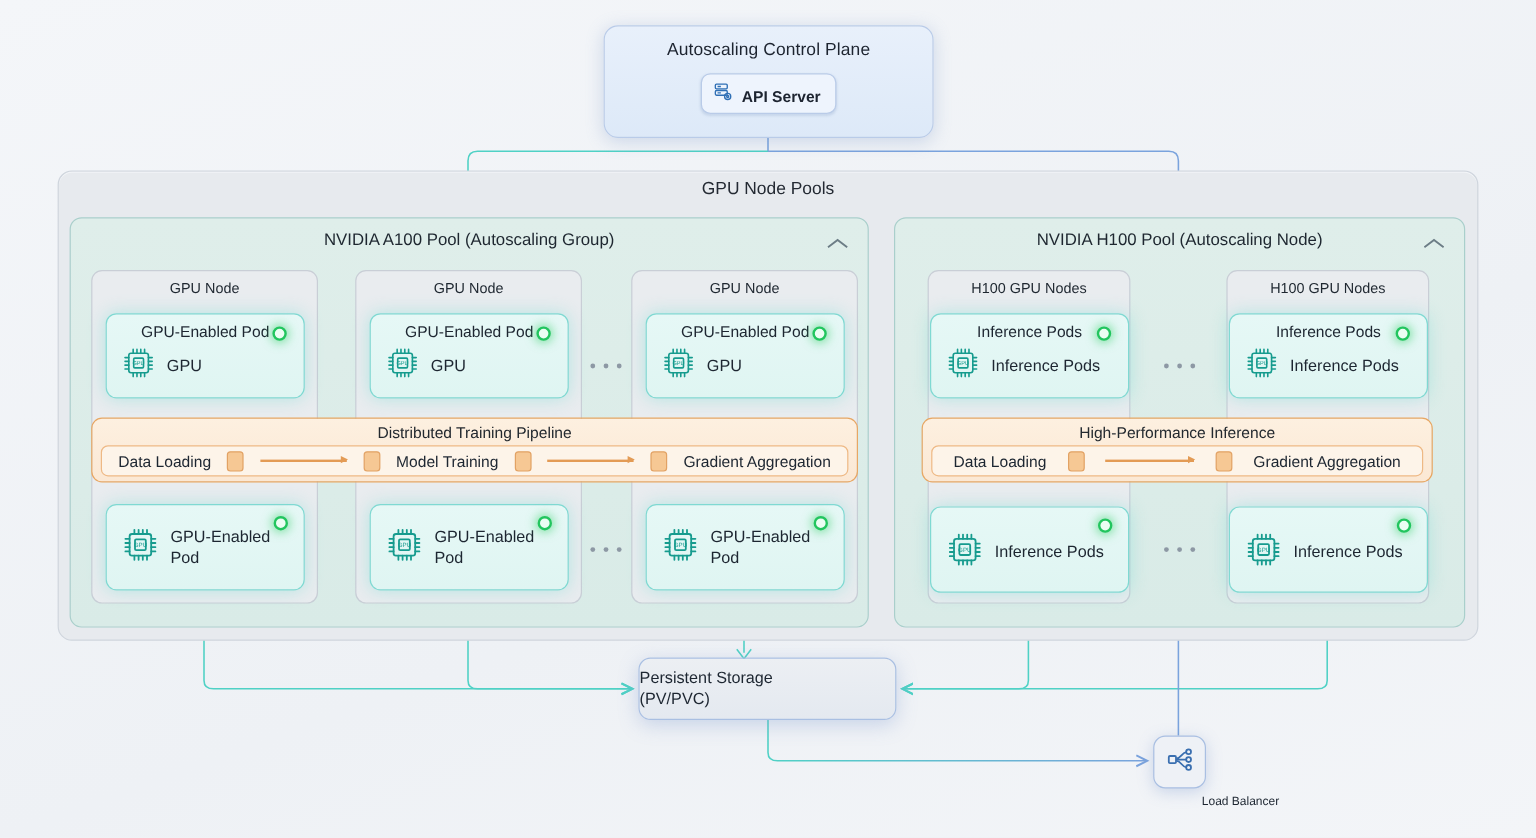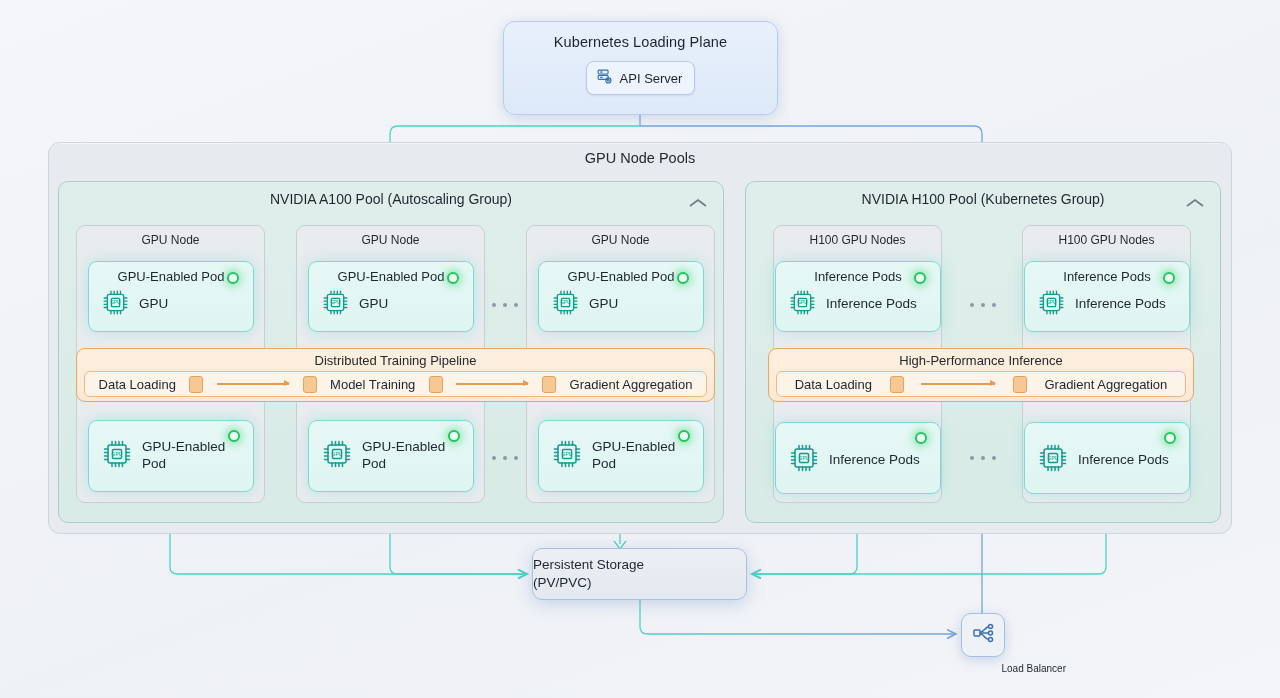--- a/index.html
+++ b/index.html
@@ -19,24 +19,25 @@
   
   .cp {
     left:503px; top:21px; width:275px; height:94px;
     border:1px solid #b9cbe8; border-radius:12px;
     background: linear-gradient(180deg,#e8f0fb 0%,#dde9f8 100%);
     box-shadow: 0 3px 14px rgba(120,150,200,.30);
   }
   .cp-title { text-align:center; font-size:14.5px; color:#1d2430; padding-top:12px; letter-spacing:.1px; }
   .cp-row { display:flex; gap:12px; justify-content:center; margin-top:11px; }
   .cp-chip {
-    display:flex; align-items:center; gap:7px;
+    display:flex; align-items:flex-end; gap:7px;
     background:#eef4fd; border:1px solid #b9cbe8; border-radius:8px;
     padding:6px 12px 6px 9px; font-size:13px; color:#1d2430;
     box-shadow:0 1px 2px rgba(90,120,170,.18);
+    font-weight:bold;
   }
 
   
   .pools {
     left:48px; top:142px; width:1184px; height:392px;
     border:1px solid #cfd5dd; border-radius:12px;
     background:#e7eaee;
     box-shadow: inset 0 1px 0 #f2f4f7;
   }
   .pools-title { text-align:center; font-size:14.5px; color:#242a33; padding-top:7px; }
@@ -172,21 +173,21 @@
     <path d="M1106,497 L1106,567 Q1106,574 1098,574 L752,574" stroke="#4fd1c5" stroke-width="1.3" fill="none" marker-end="url(#ar-t)"></path>
     <path d="M863,500 L857,492 L851,500" stroke="#4fd1c5" stroke-width="1.3" fill="none"></path>
     <path d="M1112,500 L1106,492 L1100,500" stroke="#4fd1c5" stroke-width="1.3" fill="none"></path>
 
     <path d="M982,613 L982,504" stroke="#7aa3dd" stroke-width="1.3" fill="none" marker-end="url(#ar-b)"></path>
 
     <path d="M640,600 L640,627 Q640,634 648,634 L956,634" stroke="url(#g-tb)" stroke-width="1.3" fill="none" marker-end="url(#ar-g)"></path>
   </svg>
 
   <div class="node cp">
-    <div class="cp-title">Kubernetes Loading Plane</div>
+    <div class="cp-title">Autoscaling Control Plane</div>
     <div class="cp-row">
       <div class="cp-chip">
         <span>
           <svg width="17" height="17" viewBox="0 0 24 24" fill="none" stroke="#2f6fb5" stroke-width="1.6">
             <rect x="3" y="3" width="14" height="5.5" rx="1.3"></rect>
             <rect x="3" y="10.5" width="14" height="5.5" rx="1.3"></rect>
             <line x1="5.6" y1="5.7" x2="9.5" y2="5.7"></line>
             <line x1="5.6" y1="13.2" x2="9.5" y2="13.2"></line>
             <circle cx="17.5" cy="17.5" r="3.6"></circle>
             <circle cx="17.5" cy="17.5" r="1.2"></circle>
@@ -364,21 +365,21 @@
     </div>
   </div>
 
   <div class="ell" style="left:492px; top:456px;">
       <i></i>
       <i></i>
       <i></i>
     </div>
 
   <div class="node pool h">
-    <div class="pool-title">NVIDIA H100 Pool (Kubernetes Group)</div>
+    <div class="pool-title">NVIDIA H100 Pool (Autoscaling Node)</div>
     <span class="chev">
       <svg width="22" height="14" viewBox="0 0 22 14" fill="none" stroke="#6c7d86" stroke-width="1.6">
         <path d="M3 10 L11 4 L19 10"></path>
       </svg>
     </span>
   </div>
 
   <div class="node gnode" style="left:773px; width:169px;">
     <div class="gnode-title">H100 GPU Nodes</div>
   </div>

